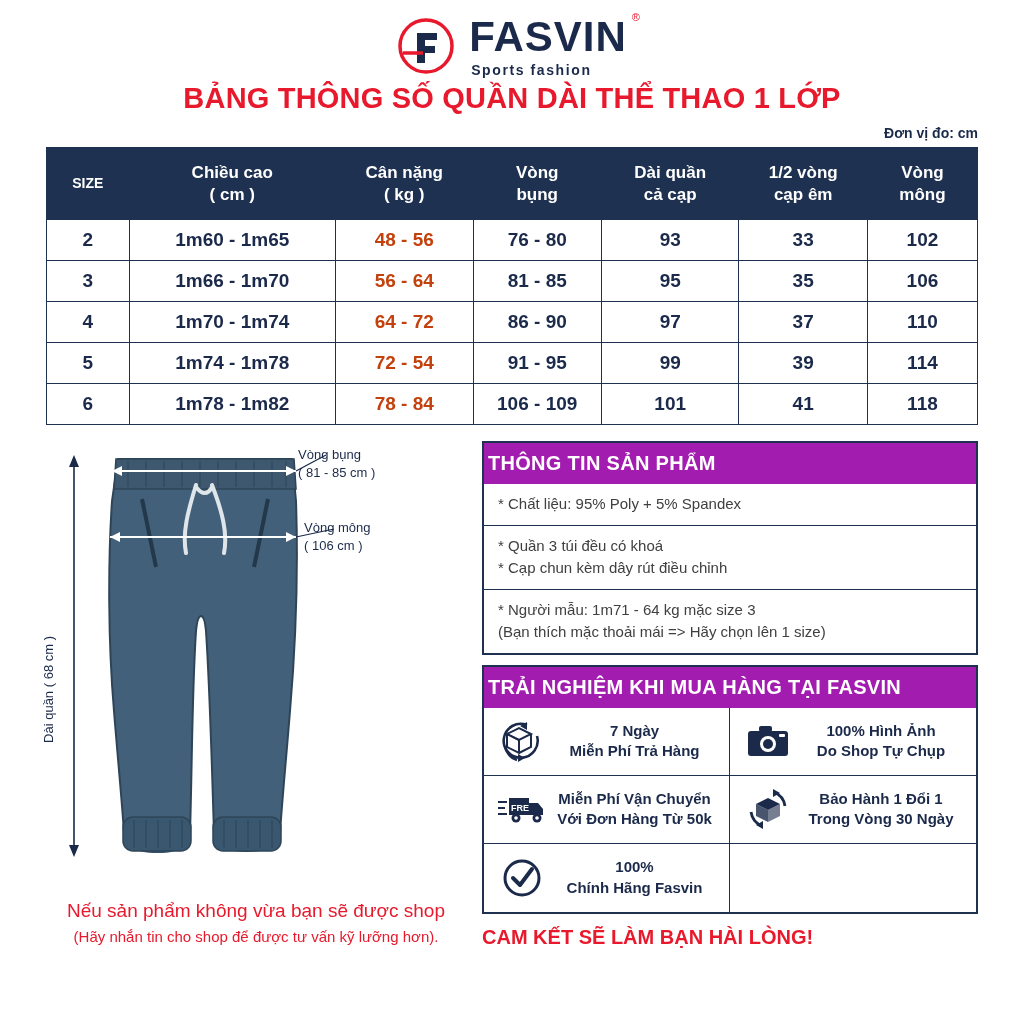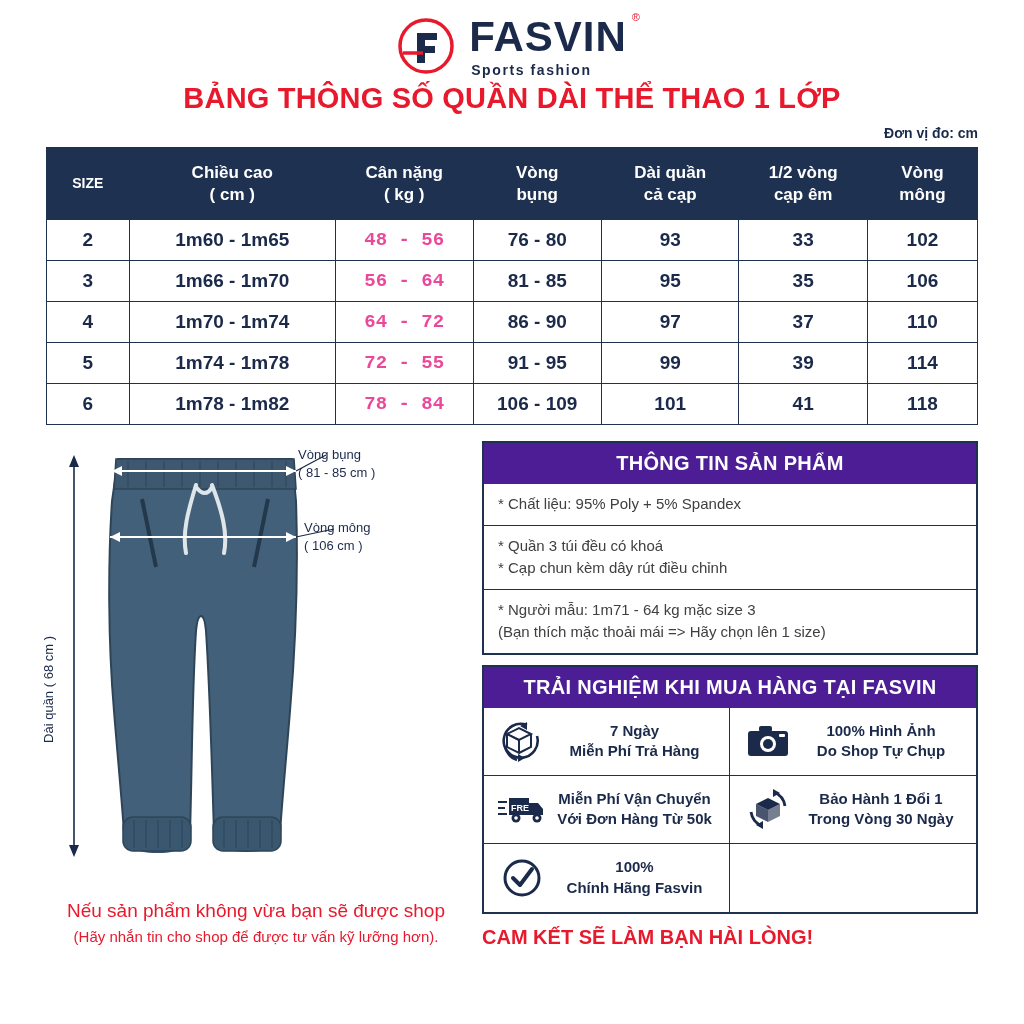--- a/index.html
+++ b/index.html
@@ -86,21 +86,21 @@
   }
   table.size-table th.size-col { font-size: 14px; }
   table.size-table td {
     border: 1px solid #1f3150;
     text-align: center;
     font-size: 19px;
     font-weight: bold;
     color: #1b2a4a;
     height: 41px;
   }
-  table.size-table td.weight { color: #ec4899; font-family: Liberation Mono, monospace; }
+  table.size-table td.weight { color: #c2410c; }
   .col-size { width: 9%; }
   .col-height { width: 22.5%; }
   .col-weight { width: 15%; }
   .col-waist { width: 14%; }
   .col-len { width: 15%; }
   .col-half { width: 14%; }
   .col-hip { width: 12%; }
 
   
   .lower {
@@ -136,23 +136,23 @@
     color: #e8192c;
     font-size: 19px;
     line-height: 1.5;
     margin-top: 6px;
   }
   .footer-note .small { font-size: 15px; }
 
   
   .info-box { border: 2px solid #1f3150; }
   .box-head {
-    background: #4c1d95;
+    background: #a21caf;
     color: #fff;
-    text-align: center;
+    text-align: left;
     font-weight: bold;
     font-size: 20px;
     padding: 9px 4px;
     letter-spacing: 0.3px;
   }
   .box-row {
     border-bottom: 1px solid #1f3150;
     padding: 9px 14px;
     font-size: 15px;
     line-height: 1.5;
@@ -281,21 +281,21 @@
           <td>1m70 - 1m74</td>
           <td class="weight">64 - 72</td>
           <td>86 - 90</td>
           <td>97</td>
           <td>37</td>
           <td>110</td>
         </tr>
         <tr>
           <td>5</td>
           <td>1m74 - 1m78</td>
-          <td class="weight">72 - 55</td>
+          <td class="weight">72 - 54</td>
           <td>91 - 95</td>
           <td>99</td>
           <td>39</td>
           <td>114</td>
         </tr>
         <tr>
           <td>6</td>
           <td>1m78 - 1m82</td>
           <td class="weight">78 - 84</td>
           <td>106 - 109</td>

